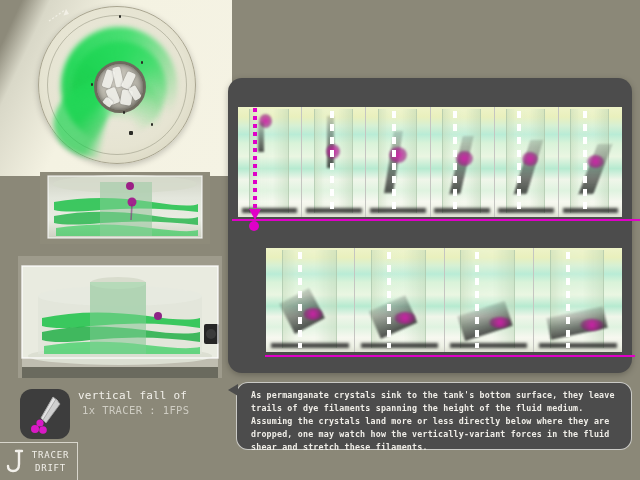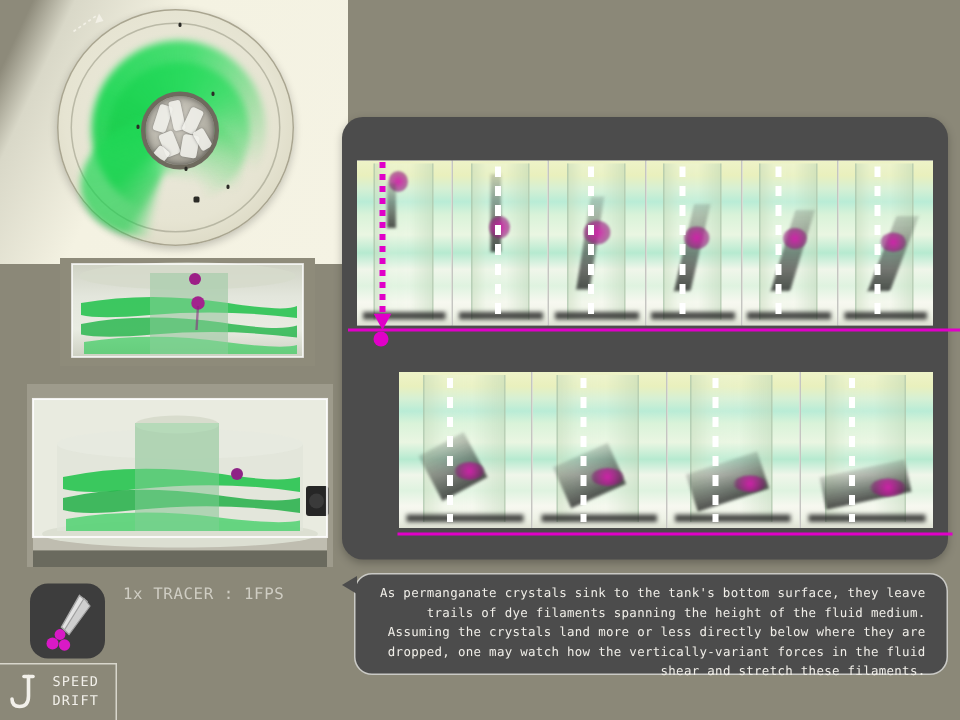--- a/index.html
+++ b/index.html
@@ -178,21 +178,21 @@
   #caption-notch {
     position: absolute; left: 228px; top: 384px;
     width: 0; height: 0;
     border-top: 6px solid transparent;
     border-bottom: 6px solid transparent;
     border-right: 10px solid #4c4c4c;
     z-index: 3;
   }
   #caption-text {
     font-size: 8.3px; line-height: 13px; color: #f0eee8;
-    text-align: right; letter-spacing: .2px;
+    text-align: left; letter-spacing: .2px; font-weight: bold;
   }
 
   
   #tool-icon {
     position: absolute; left: 20px; top: 389px; width: 50px; height: 50px;
     background: #3d3d3d; border-radius: 12px;
   }
   #label-block { position: absolute; left: 78px; top: 389px; width: 150px; }
   .label-line {
     font-size: 11px; color: #f2f0ea; line-height: 14px; letter-spacing: .2px;
@@ -398,27 +398,28 @@
   <div id="tool-icon">
     <svg viewBox="0 0 50 50" width="50" height="50">
       <path d="M33 8 L38 12 L24 32 L21 29 Z" fill="#e2e2e2" stroke="#a8a8a8" stroke-width="1"></path>
       <path d="M36 10 L40 15 L26 34 L23 31 Z" fill="#cfcfcf" stroke="#a0a0a0" stroke-width=".8"></path>
       <circle cx="20" cy="34" r="3.6" fill="#d919c6"></circle>
       <circle cx="15" cy="40" r="4" fill="#d919c6"></circle>
       <circle cx="23" cy="41" r="3.8" fill="#d919c6"></circle>
     </svg>
   </div>
   <div id="label-block">
+    <div class="label-line nowrap">vertical fall of</div>
     <div id="speed-line" class="nowrap">1x TRACER : 1FPS</div>
   </div>
 
   <div id="hadley-badge">
     <svg id="hadley-icon" viewBox="0 0 20 26">
       <path d="M13 2 L13 15 Q13 22 7 22 Q2 22 2 17" fill="none" stroke="#f2f0ea" stroke-width="2.4" stroke-linecap="round"></path>
       <path d="M10 2 L16 2" stroke="#f2f0ea" stroke-width="2.4" stroke-linecap="round"></path>
     </svg>
     <div id="hadley-text">
-      <div>SPEED</div>
+      <div>TRACER</div>
       <div>DRIFT</div>
     </div>
   </div>
 
 </div>
 
 </body></html>

